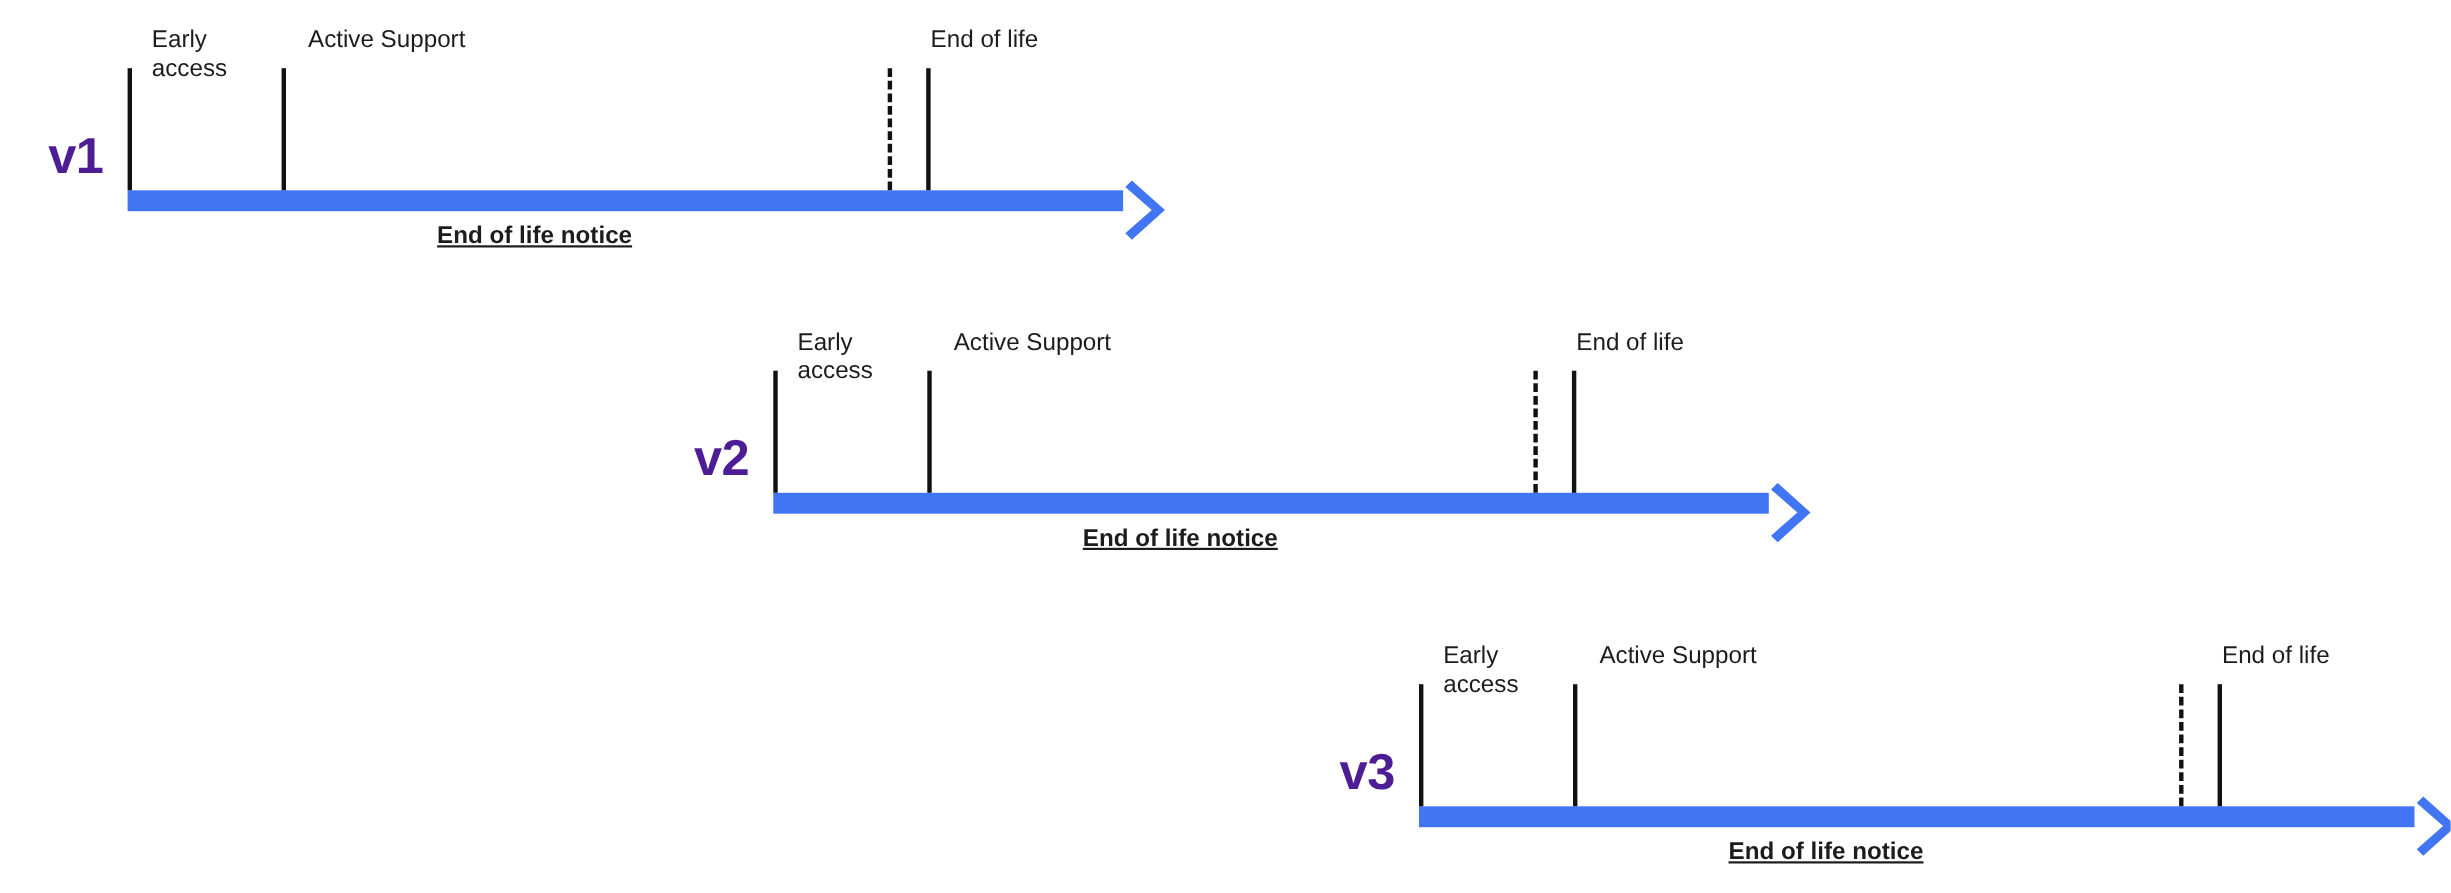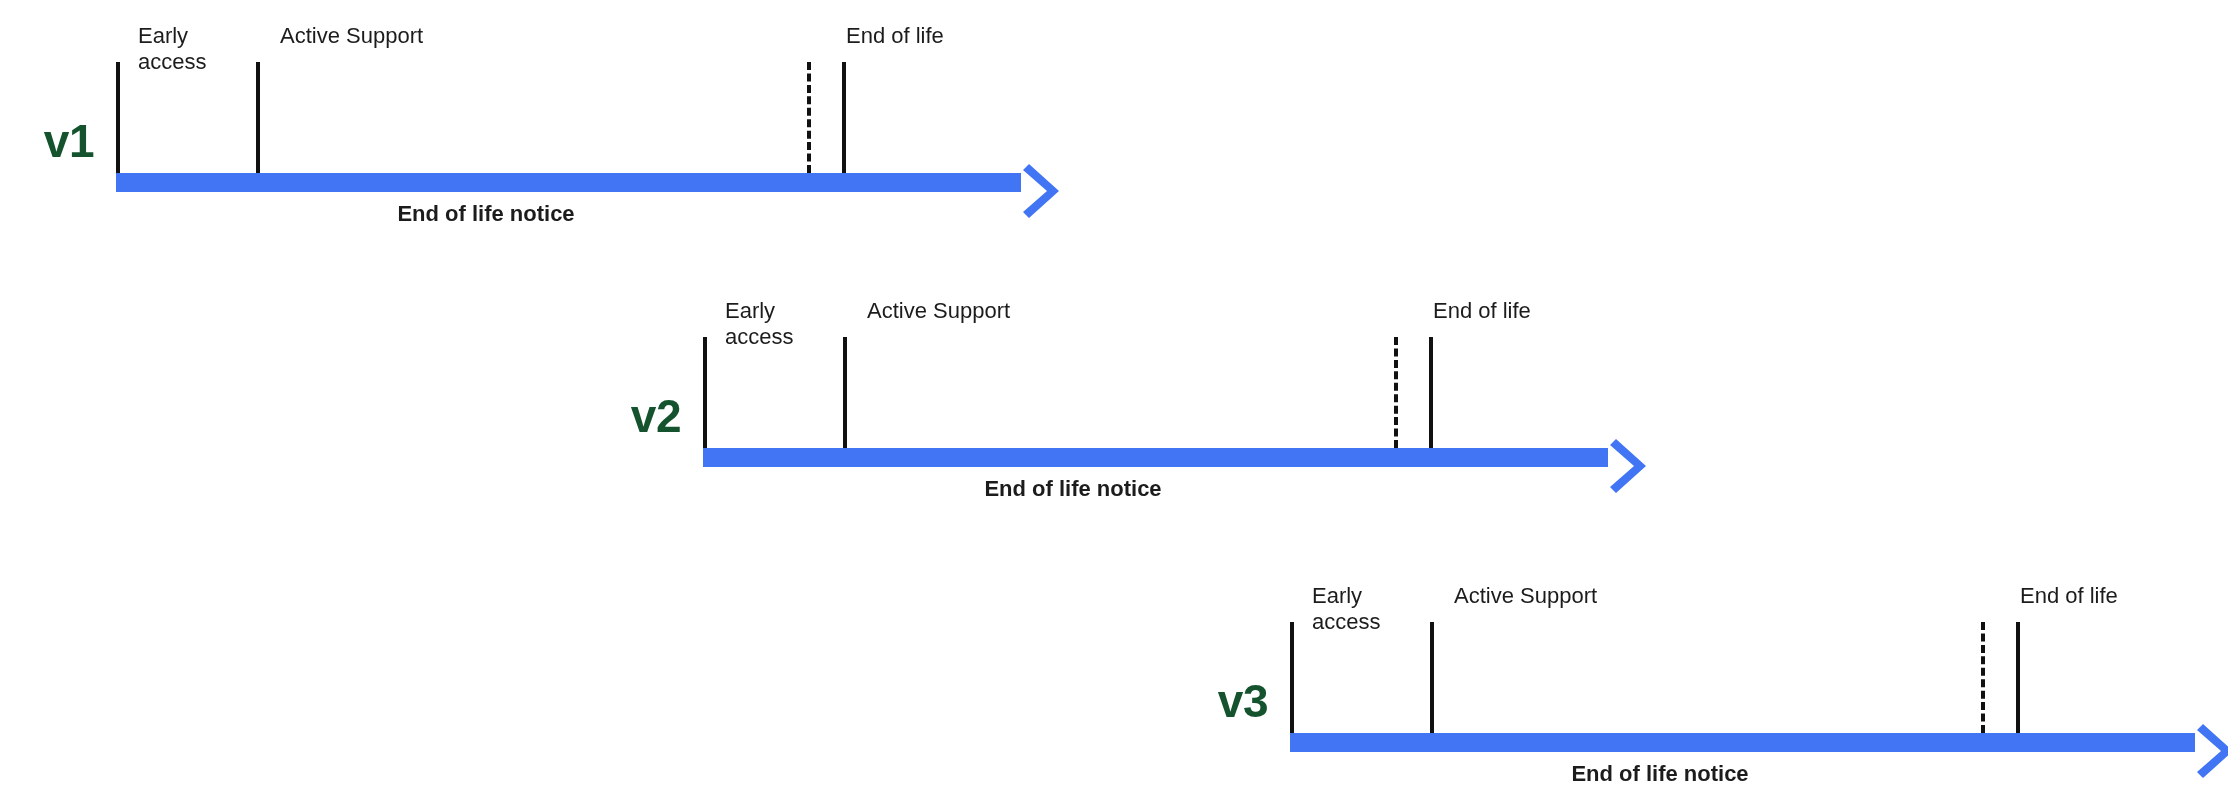--- a/index.html
+++ b/index.html
@@ -26,21 +26,21 @@
   }
 
   
   .version-label {
     position: absolute;
     right: 100%;
     bottom: 36px;
     margin-right: 22px;
     font-size: 46px;
     font-weight: 700;
-    color: #14532d;
+    color: #4c1d95;
     line-height: 1;
     letter-spacing: -0.5px;
     white-space: nowrap;
   }
 
   
   .bar {
     position: absolute;
     left: 0;
     bottom: 8px;
@@ -89,20 +89,21 @@
   
   .notice-label {
     position: absolute;
     font-size: 22px;
     font-weight: 700;
     color: #1c1c1c;
     line-height: 1;
     white-space: nowrap;
     bottom: -25px;
     transform: translateX(-50%);
+    text-decoration: underline;
   }
 </style>
 </head>
 <body>
 
 <div id="canvas">
     <div class="timeline-row" style="left: 116px; top: 20px; width: 905px;">
       <div class="version-label">v1</div>
       <div class="bar" style="width: 905px; background: rgb(66, 117, 244);"></div>
       <div class="arrow-head" style="left: 899px;">

